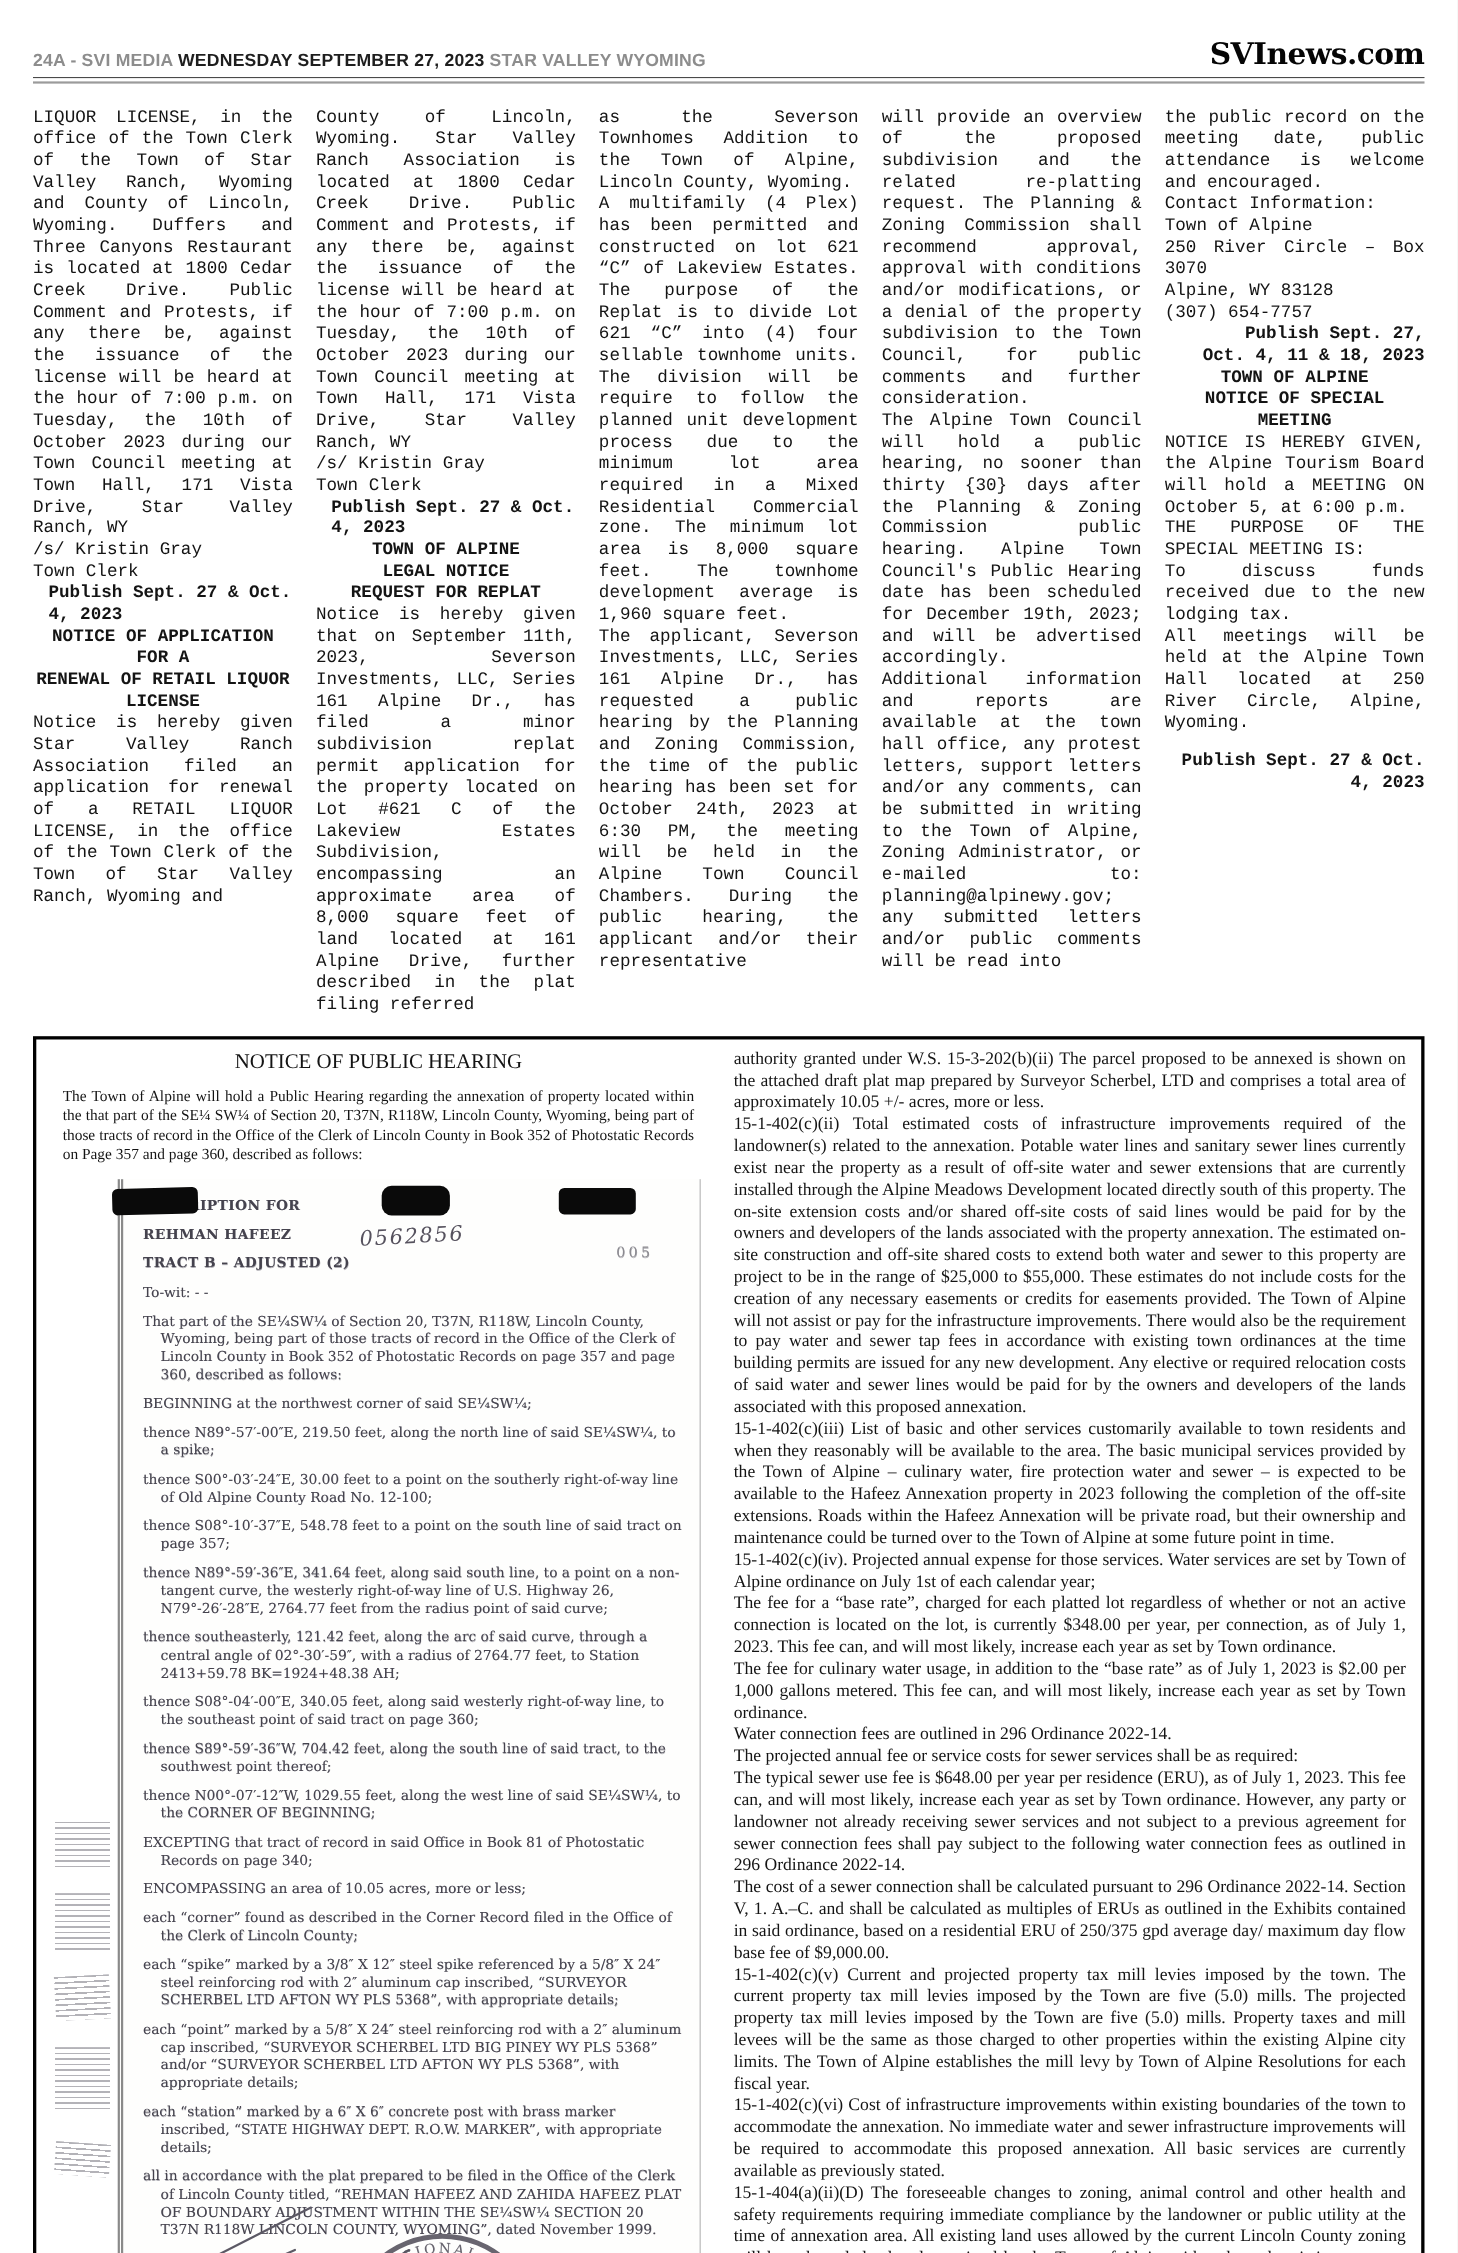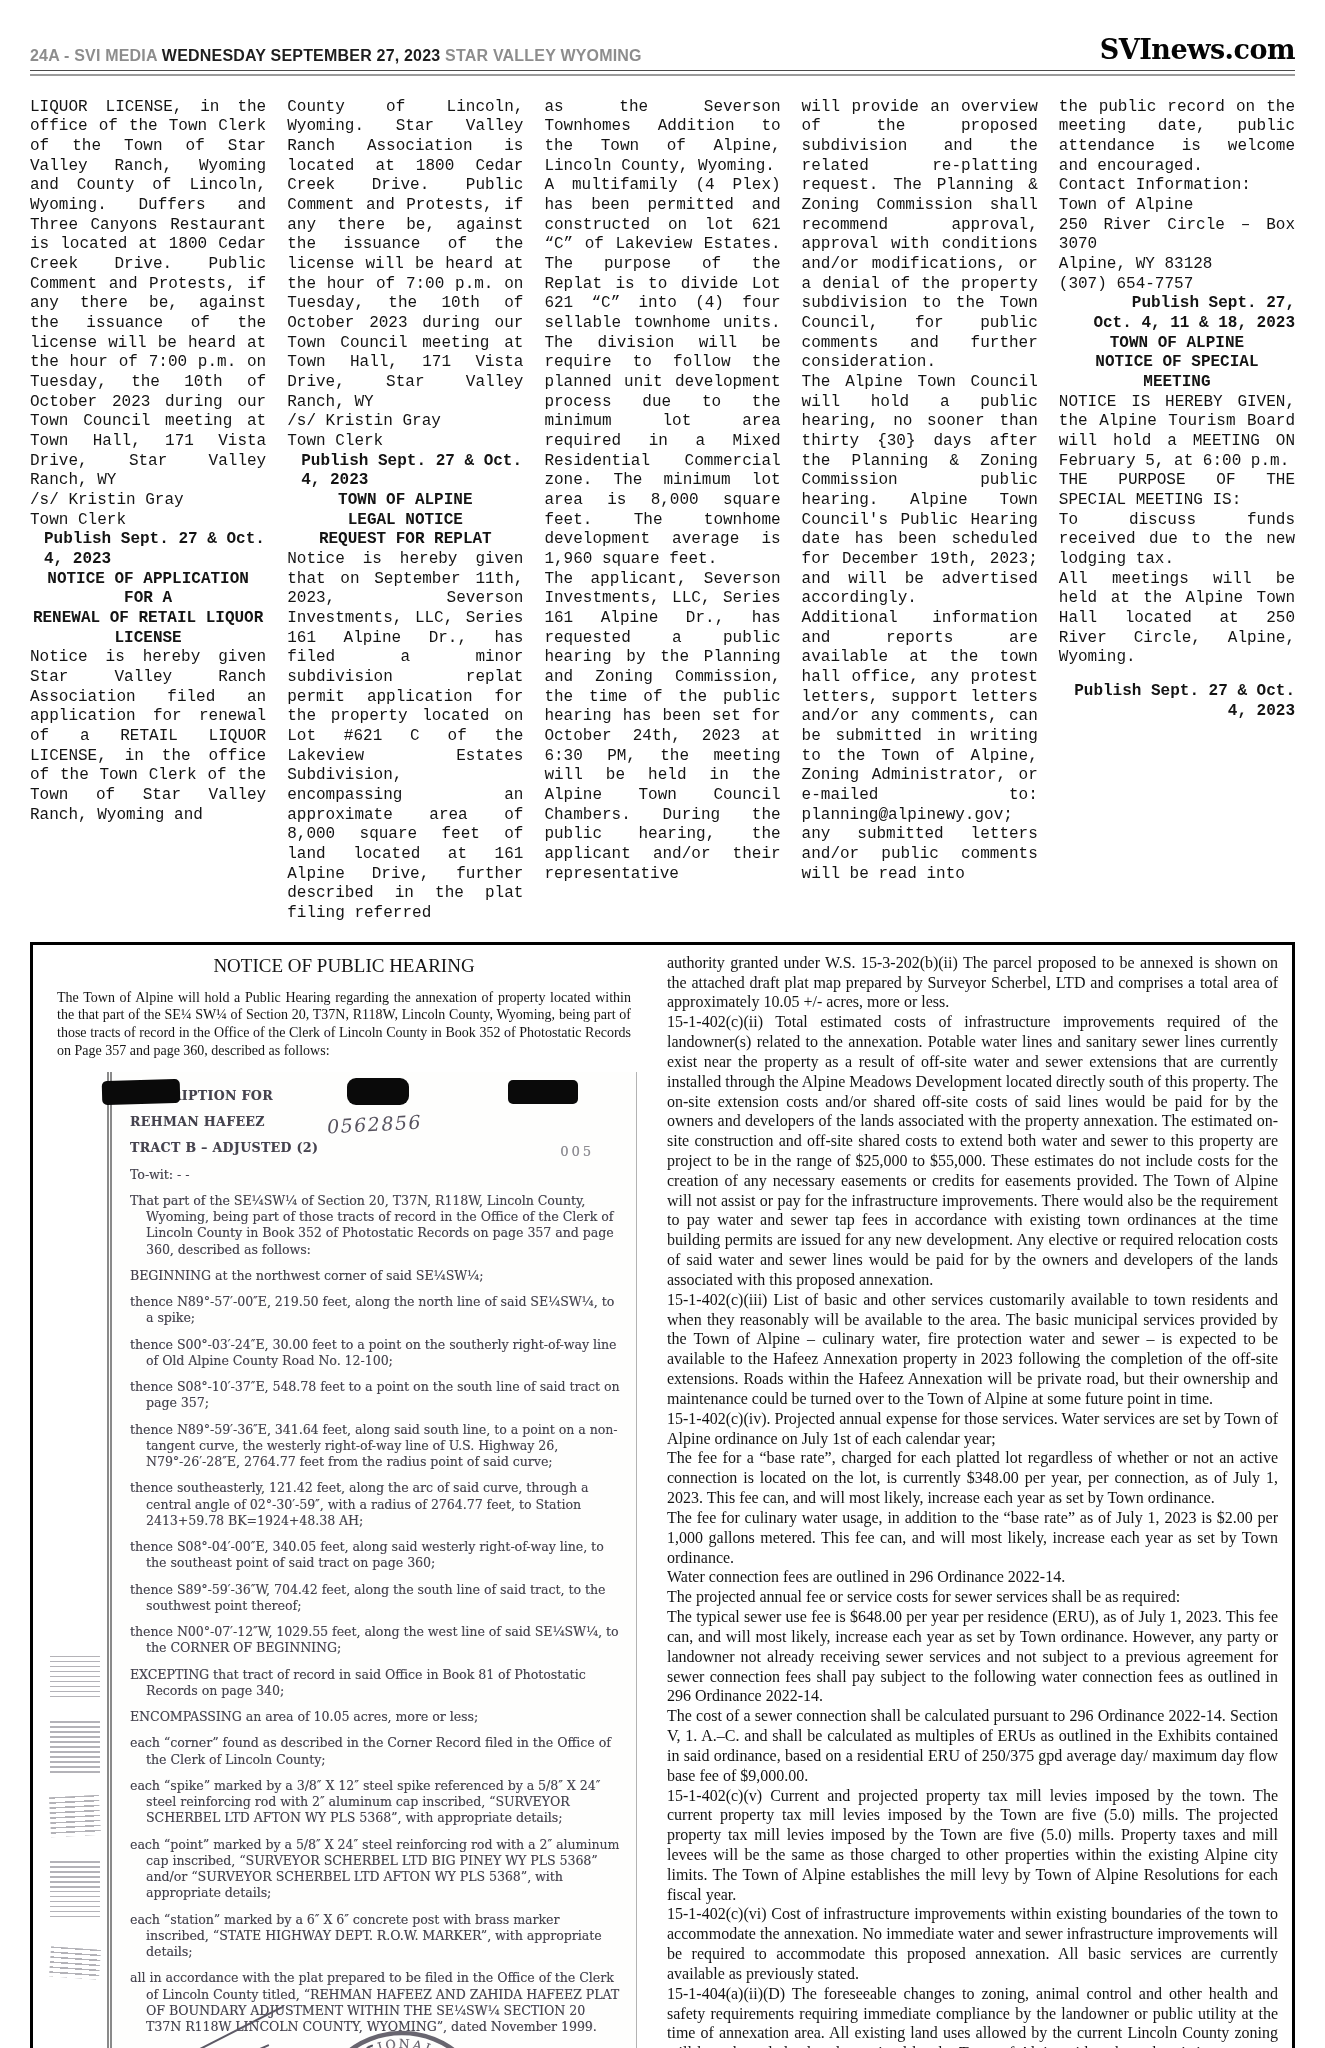--- a/index.html
+++ b/index.html
@@ -44,21 +44,21 @@
     text-shadow:.3px .3px .5px rgba(80,78,92,.45);
     text-align:left;
   }
   .scan p{margin:0 0 10px;padding-left:16px;text-indent:-16px;}
   .scan .hdr{font-weight:bold;letter-spacing:.4px;padding-left:0;text-indent:0;}
   .redact{position:absolute;background:#0a0a0a;border-radius:5px;}
   .r1{top:8px;left:-10px;width:78px;height:24px;transform:rotate(-1.5deg);}
   .r2{top:6px;left:235px;width:62px;height:27px;border-radius:9px;}
   .r3{top:8px;right:58px;width:70px;height:24px;}
   .handnum{position:absolute;top:40px;left:41%;font-style:italic;font-size:19px;letter-spacing:1.5px;color:#56525e;transform:rotate(-3deg);text-shadow:none;}
-  .pagenum{position:absolute;top:72px;right:42px;color:#8b8a90;letter-spacing:3px;font-size:13px;}
+  .pagenum{position:absolute;top:60px;right:42px;color:#8b8a90;letter-spacing:3px;font-size:13px;}
   .scan-sign{position:relative;height:64px;margin-top:4px;}
   .scan-date{position:absolute;left:6px;top:30px;font-size:13px;color:#56525e;transform:rotate(-2deg);}
   .stroke{position:absolute;background:#5c5965;height:2px;transform-origin:left center;border-radius:2px;}
   .s1{width:215px;left:-38px;top:58px;transform:rotate(-27deg);}
   .s2{width:150px;left:2px;top:60px;transform:rotate(-24deg);}
   .s3{width:90px;left:165px;top:44px;transform:rotate(-30deg);}
   .scan-quote{text-align:center;font-size:11.5px;margin:4px 0 8px;padding:0;text-indent:0;color:#4c4a55;}
   
   .mstamp{position:absolute;width:50px;background:repeating-linear-gradient(180deg,#9a99a0 0 1.5px,transparent 1.5px 5px);opacity:.75;}
   .m1{left:-62px;top:54%;height:42px;}
@@ -122,21 +122,21 @@
       <p>the public record on the meeting date, public attendance is welcome and encouraged.</p>
       <p>Contact Information:</p>
       <p>Town of Alpine</p>
       <p>250 River Circle – Box 3070</p>
       <p>Alpine, WY  83128</p>
       <p>(307) 654-7757</p>
       <p class="publish-right">Publish Sept. 27,
 Oct. 4, 11 &amp; 18, 2023</p>
       <p class="notice-head">TOWN OF ALPINE
 NOTICE OF SPECIAL MEETING</p>
-      <p>NOTICE IS HEREBY GIVEN, the Alpine Tourism Board will hold a MEETING ON February 5, at 6:00 p.m.</p>
+      <p>NOTICE IS HEREBY GIVEN, the Alpine Tourism Board will hold a MEETING ON October 5, at 6:00 p.m.</p>
       <p>THE PURPOSE OF THE SPECIAL MEETING IS:</p>
       <p>To discuss funds received due to the new lodging tax.</p>
       <p>All meetings will be held at the Alpine Town Hall located at 250 River Circle, Alpine, Wyoming.</p>
       <p class="publish-right gap-top">Publish Sept. 27 &amp; Oct. 4, 2023</p>
     </div>
   </div>
 
   <div class="hearing-box">
 
     <div class="hb-left">

